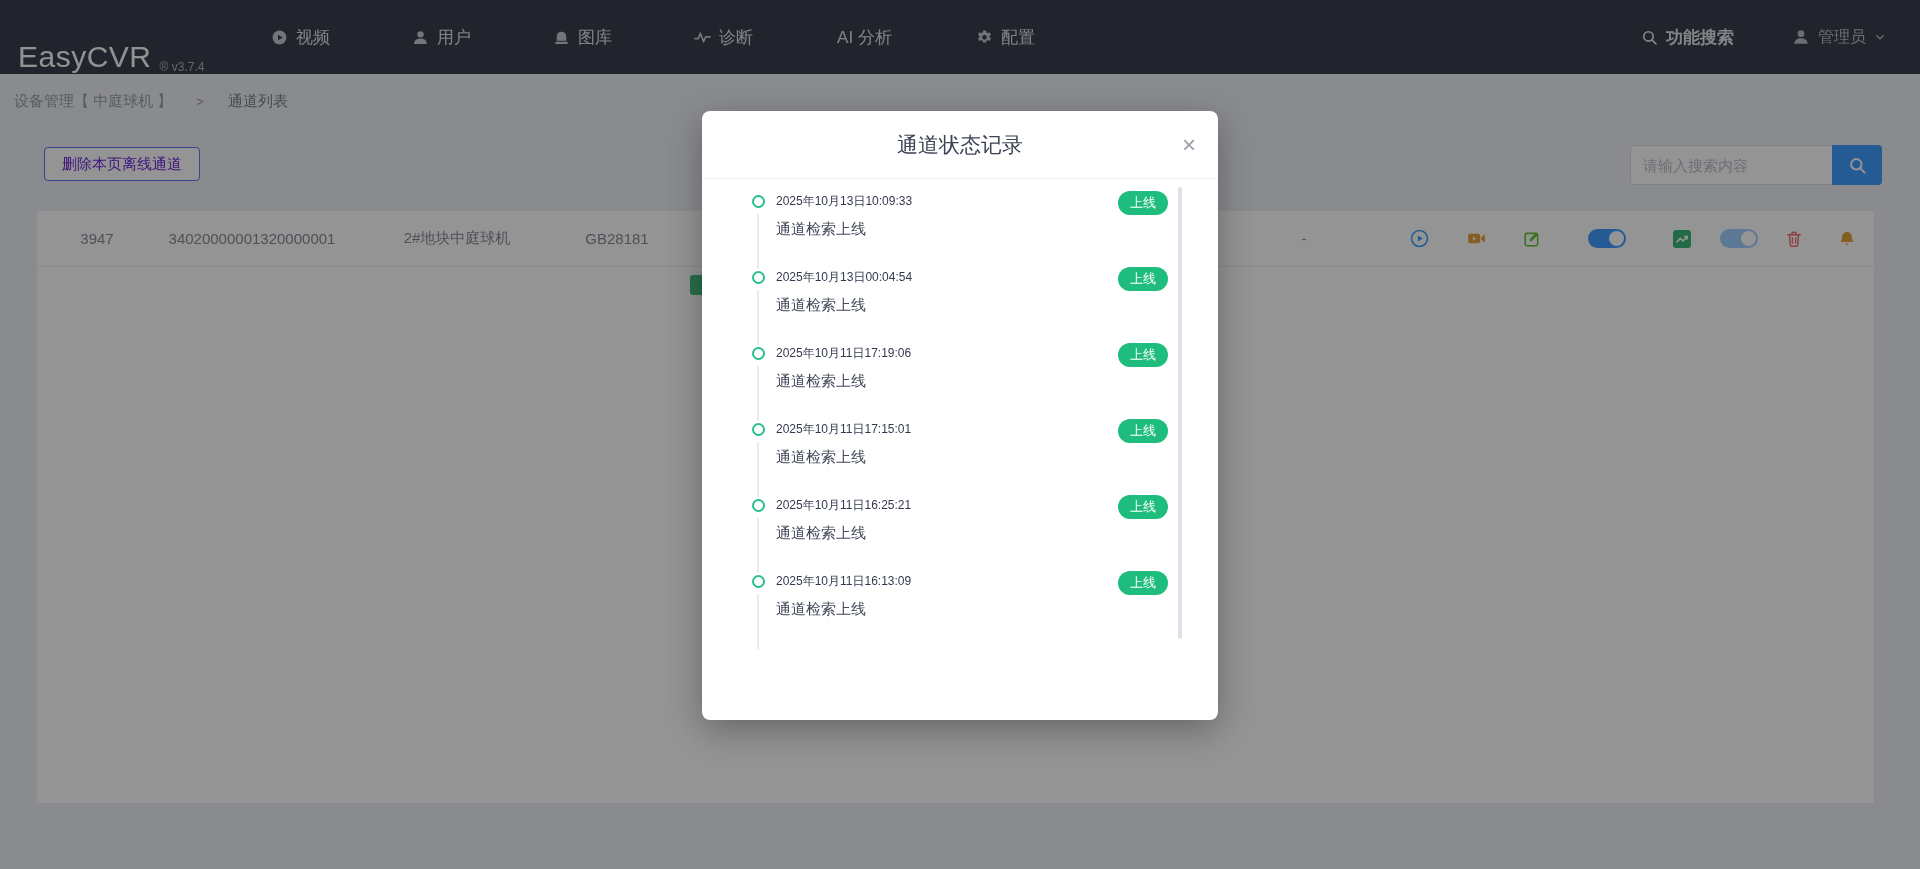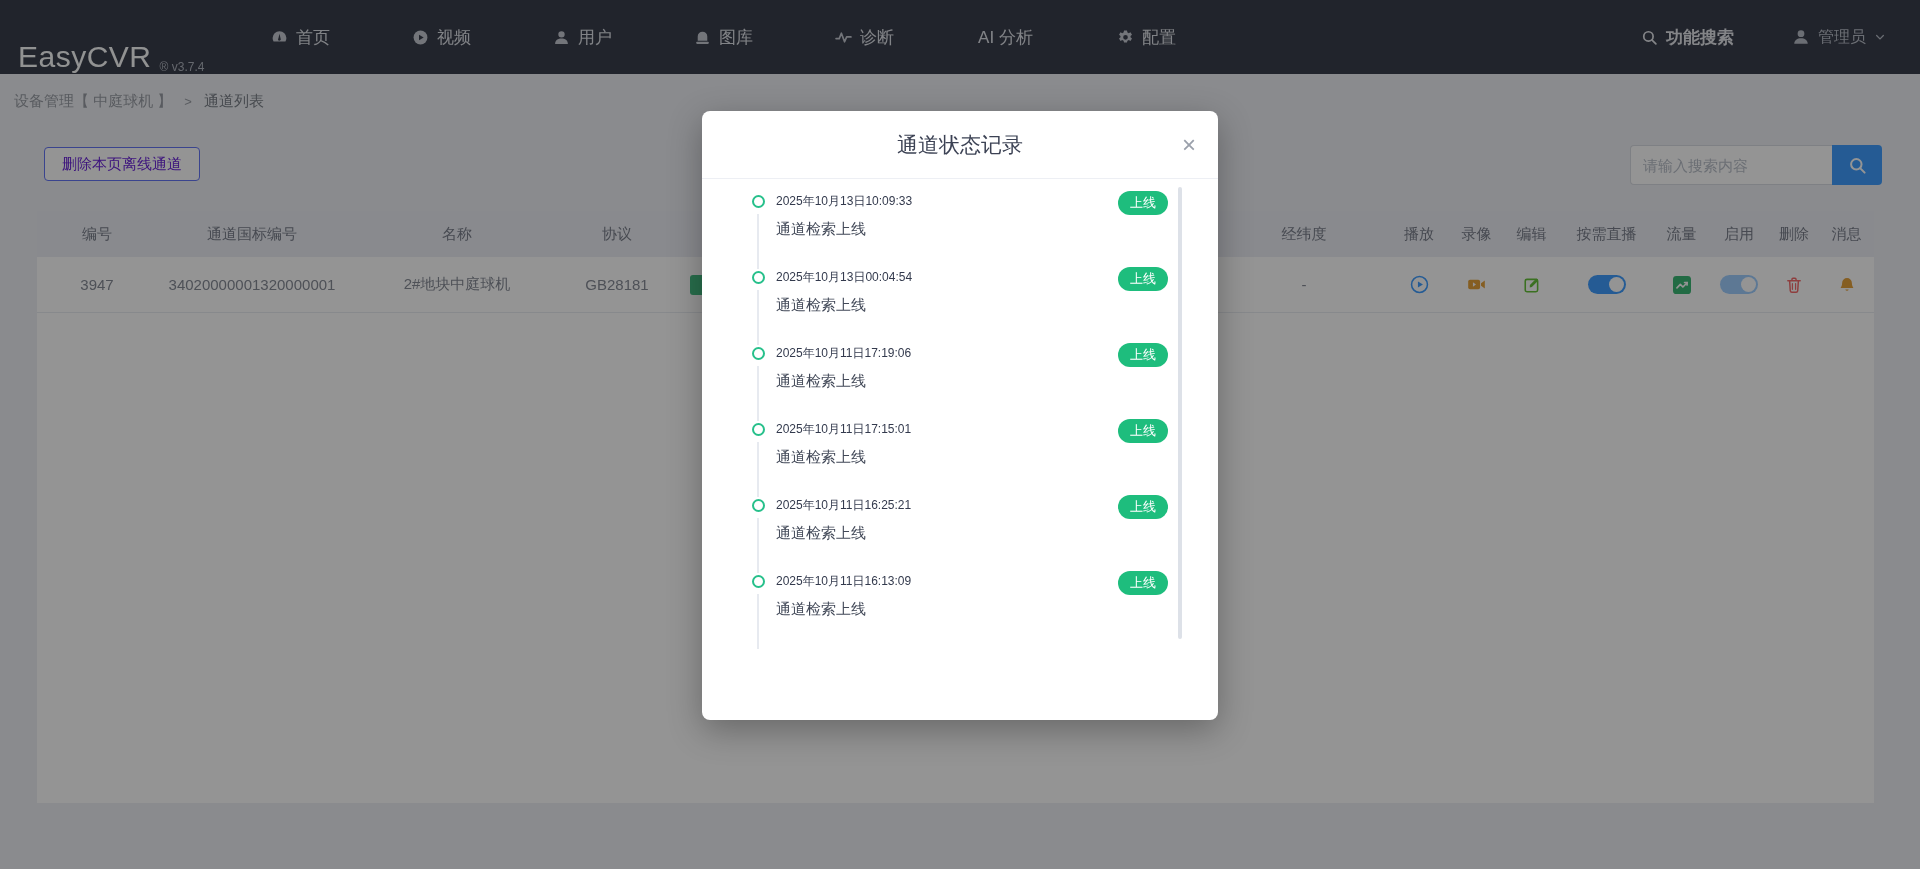--- a/index.html
+++ b/index.html
@@ -30,21 +30,21 @@
   .mi.active .ic { color:#ffffff; }
   .nav-right {
     margin-left:auto; display:flex; align-items:center; gap:58px; padding-right:34px;
   }
   .nav-search { display:flex; align-items:center; gap:8px; color:#e4e6eb; font-size:17px; font-weight:bold; cursor:pointer; }
   .nav-user { display:flex; align-items:center; gap:8px; color:#b9bec8; font-size:16px; cursor:pointer; }
 
   
   .crumbs {
     position:absolute; top:74px; left:14px; height:54px;
-    display:flex; align-items:center; gap:12px; font-size:15px;
+    display:flex; align-items:center; gap:24px; font-size:15px;
   }
   .crumb-root { color:#9a9ea6; }
   .crumb-sep { color:#9a9ea6; font-size:13px; }
   .crumb-cur { color:#7b8089; }
 
   
   .btn-offline {
     position:absolute; left:44px; top:147px; height:34px; padding:0 17px;
     background:#fff; border:1px solid #6575f5; color:#6d28d9;
     border-radius:4px; font-size:15px; cursor:pointer;
@@ -128,28 +128,20 @@
 </style>
 </head>
 <body>
 
 <header class="nav">
   <div class="brand">
     <span class="logo">EasyCVR</span>
     <span class="version">® v3.7.4</span>
   </div>
   <nav class="menu">
-    <div class="mi">
-      <span class="ic">
-        <svg width="17" height="17" viewBox="0 0 16 16">
-            <path fill="currentColor" d="M8 2a6.5 6.5 0 0 0-6.5 6.5c0 1.2.3 2.3.9 3.2h11.2c.6-.9.9-2 .9-3.2A6.5 6.5 0 0 0 8 2zm1 6.9a1.3 1.3 0 1 1-2-.2L8 4.4l1 4.5z"></path>
-          </svg>
-      </span>
-      <span>首页</span>
-    </div>
     <div class="mi">
       <span class="ic">
         <svg width="17" height="17" viewBox="0 0 16 16">
             <circle cx="8" cy="8" r="6.5" fill="currentColor"></circle>
             <path d="M6.6 5.3v5.4L11 8z" fill="#3a3f4d"></path>
           </svg>
       </span>
       <span>视频</span>
     </div>
     <div class="mi">
@@ -230,36 +222,20 @@
     <span>
       <svg width="19" height="19" viewBox="0 0 16 16">
           <circle cx="7" cy="7" r="4.4" fill="none" stroke="currentColor" stroke-width="1.7"></circle>
           <path d="M10.4 10.4 14 14" stroke="currentColor" stroke-width="1.7" stroke-linecap="round"></path>
         </svg>
     </span>
   </button>
 </div>
 
 <div class="card">
-  <div class="thead">
-    <div class="c w0">编号</div>
-    <div class="c w1">通道国标编号</div>
-    <div class="c w2">名称</div>
-    <div class="c w3">协议</div>
-    <div class="c wm"></div>
-    <div class="c w4">经纬度</div>
-    <div class="c w5">播放</div>
-    <div class="c w6">录像</div>
-    <div class="c w7">编辑</div>
-    <div class="c w8">按需直播</div>
-    <div class="c w9">流量</div>
-    <div class="c w10">启用</div>
-    <div class="c w11">删除</div>
-    <div class="c w12">消息</div>
-  </div>
   <div class="trow">
     <div class="c w0">3947</div>
     <div class="c w1">34020000001320000001</div>
     <div class="c w2">2#地块中庭球机</div>
     <div class="c w3">GB28181</div>
     <div class="c wm"></div>
     <div class="c w4">-</div>
     <div class="c w5 act">
       <span style="color:#409eff">
         <svg width="19" height="19" viewBox="0 0 16 16">

